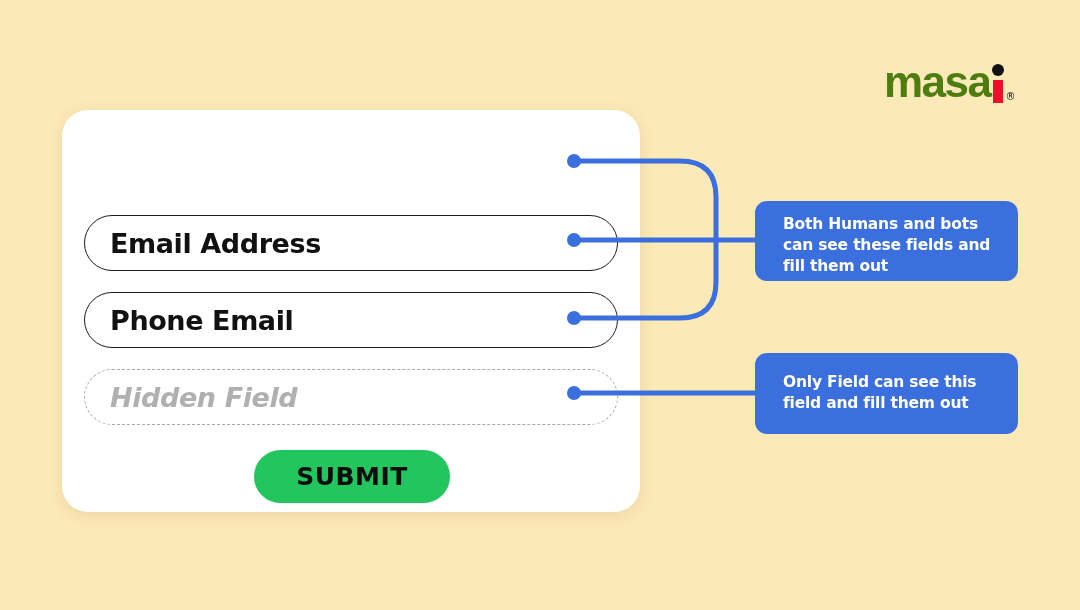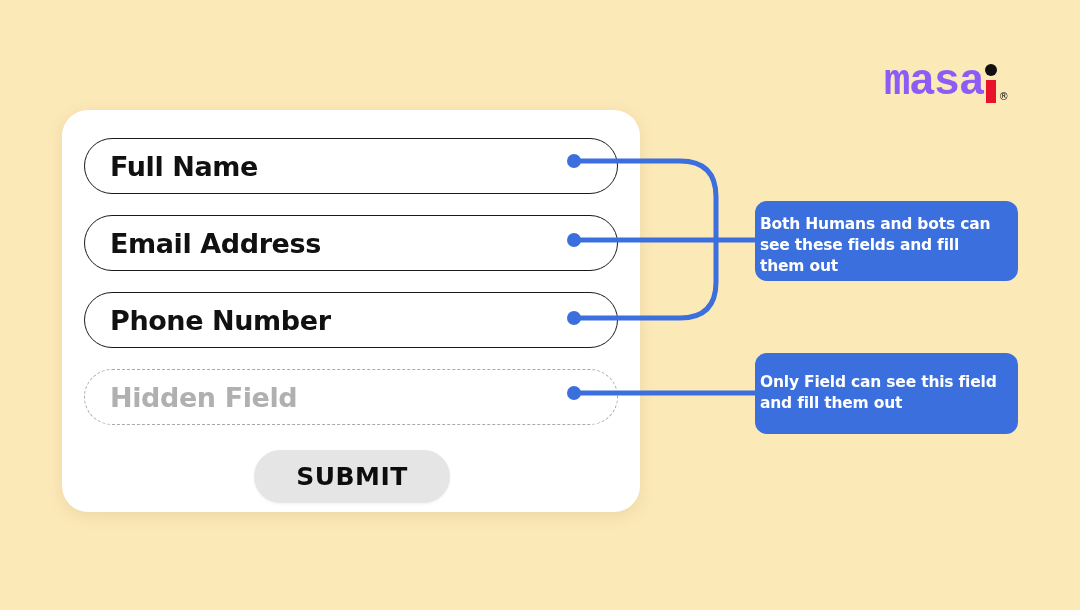--- a/index.html
+++ b/index.html
@@ -19,26 +19,26 @@
   .logo {
     position: absolute;
     left: 884px;
     top: 56px;
     width: 140px;
     height: 48px;
     display: flex;
     align-items: flex-end;
   }
   .logo-word {
-    font-family: Liberation Mono, monospace;
+    font-family: Liberation Sans, sans-serif;
     font-weight: bold;
     font-size: 44px;
     line-height: 44px;
     letter-spacing: -1.5px;
-    color: #8b5cf6;
+    color: #4d7c0f;
     position: relative;
   }
   .logo-i {
     position: relative;
     display: inline-block;
     width: 14px;
     height: 44px;
     vertical-align: bottom;
   }
   .logo-i-stem {
@@ -90,20 +90,21 @@
     border-radius: 30px;
     display: flex;
     align-items: center;
   }
   .field.f1 { top: 28px; }
   .field.f2 { top: 105px; align-items: center; }
   .field.f3 { top: 182px; }
   .field.hidden-field {
     top: 259px;
     border: 1.8px dashed #a9a9a9;
+    font-style: italic;
   }
   .field-label {
     font-family: "DejaVu Sans", sans-serif;
     font-weight: bold;
     font-size: 27px;
     letter-spacing: -0.4px;
     color: #111111;
     margin-left: 25px;
     white-space: nowrap;
   }
@@ -111,21 +112,21 @@
     color: #b0b0b0;
   }
 
   
   .submit-btn {
     position: absolute;
     left: 192px;
     top: 340px;
     width: 196px;
     height: 53px;
-    background: #e5e5e5;
+    background: #22c55e;
     border: none;
     border-radius: 27px;
     font-family: "DejaVu Sans", sans-serif;
     font-weight: bold;
     font-size: 25px;
     letter-spacing: 0.5px;
     color: #0d0d0d;
     cursor: pointer;
     box-shadow: 0 1px 3px rgba(0,0,0,0.06);
   }
@@ -144,21 +145,21 @@
   .callout {
     position: absolute;
     background: #3a6fdd;
     border-radius: 12px;
     color: #ffffff;
     font-family: "DejaVu Sans", sans-serif;
     font-weight: bold;
     font-size: 15.5px;
     line-height: 21px;
     letter-spacing: -0.2px;
-    padding: 13px 16px 14px 5px;
+    padding: 13px 16px 14px 28px;
     box-sizing: border-box;
   }
   .callout.c1 {
     left: 755px;
     top: 201px;
     width: 263px;
     height: 80px;
   }
   .callout.c2 {
     left: 755px;
@@ -172,30 +173,27 @@
 </head>
 <body>
 
 <div class="logo">
   <span class="logo-word"><span>masa</span><span class="logo-i"><span class="logo-i-stem"></span><span class="logo-i-dot"></span></span></span>
   <span class="logo-reg">®</span>
 </div>
 
 <div class="card">
 
-  <div class="field f1">
-    <span class="field-label">Full Name</span>
-  </div>
 
   <div class="field f2">
     <span class="field-label">Email Address</span>
   </div>
 
   <div class="field f3">
-    <span class="field-label">Phone Number</span>
+    <span class="field-label">Phone Email</span>
   </div>
 
   <div class="field hidden-field">
     <span class="field-label">Hidden Field</span>
   </div>
 
   <button class="submit-btn">SUBMIT</button>
 </div>
 
 <svg class="connectors" viewBox="0 0 1080 610" width="1080" height="610">

